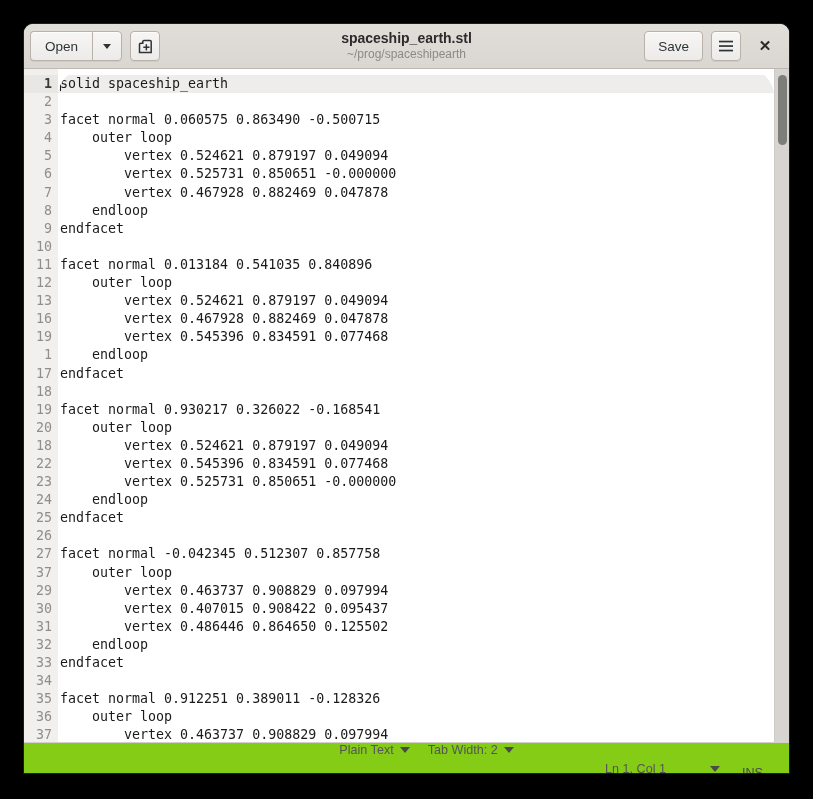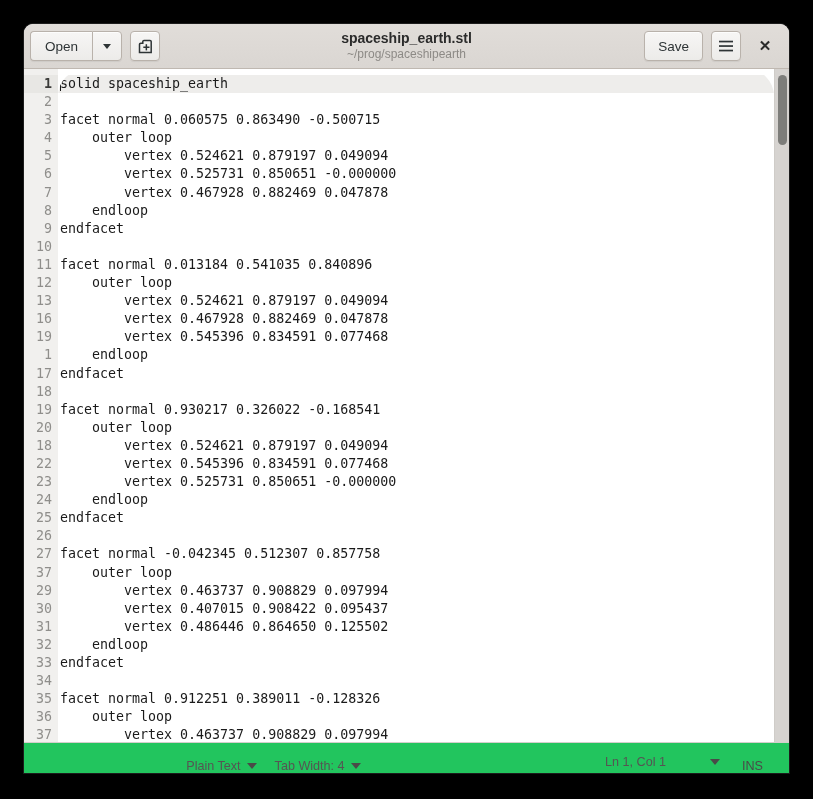--- a/index.html
+++ b/index.html
@@ -207,28 +207,29 @@
     top: 6px;
     height: 70px;
     border-radius: 5px;
     background: #7d7d7a;
   }
 
   
   #statusbar {
     height: 31px;
     min-height: 31px;
-    background: #22c55e;
+    background: #84cc16;
     border-top: 1px solid #d3cfcb;
     display: flex;
-    align-items: flex-end;
+    align-items: flex-start;
     box-sizing: border-box;
     position: relative;
     font-size: 12.6px;
     color: #555553;
+    flex-direction: column;
   }
   .sb-center {
     display: flex;
     align-items: center;
     gap: 18px;
     margin: 0 auto;
     padding-left: 40px;
   }
   .sb-item {
     display: flex;
@@ -344,21 +345,21 @@
     </div>
   </div>
 
   <div id="statusbar">
     <div class="sb-center">
       <div class="sb-item">
         <span>Plain Text</span>
         <span class="sb-chev"></span>
       </div>
       <div class="sb-item">
-        <span>Tab Width: 4</span>
+        <span>Tab Width: 2</span>
         <span class="sb-chev"></span>
       </div>
     </div>
     <div class="sb-right">
       <span id="ln-col">Ln 1, Col 1</span>
       <span id="pos-chev" class="sb-chev"></span>
       <span id="ins-label">INS</span>
     </div>
   </div>
 

